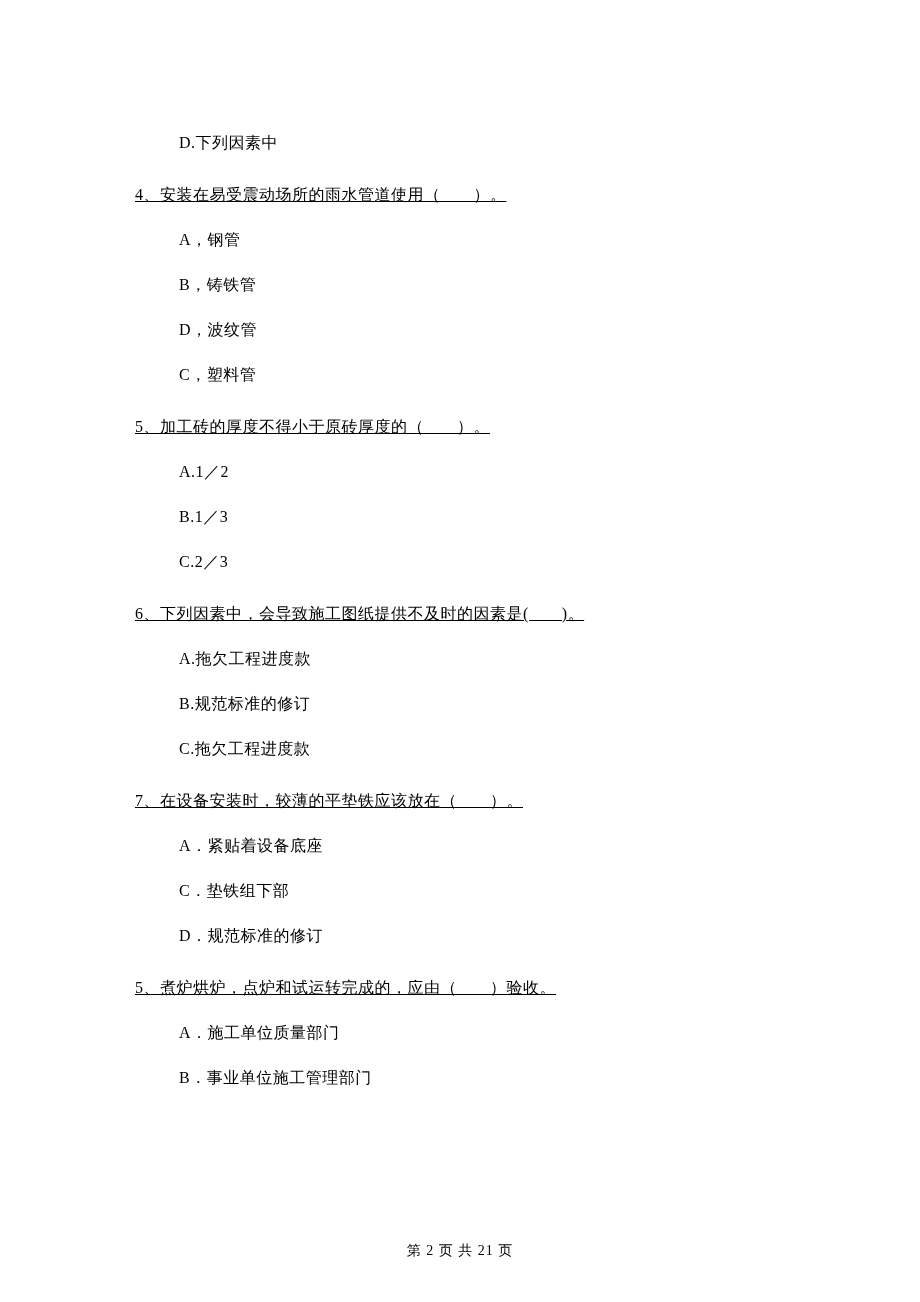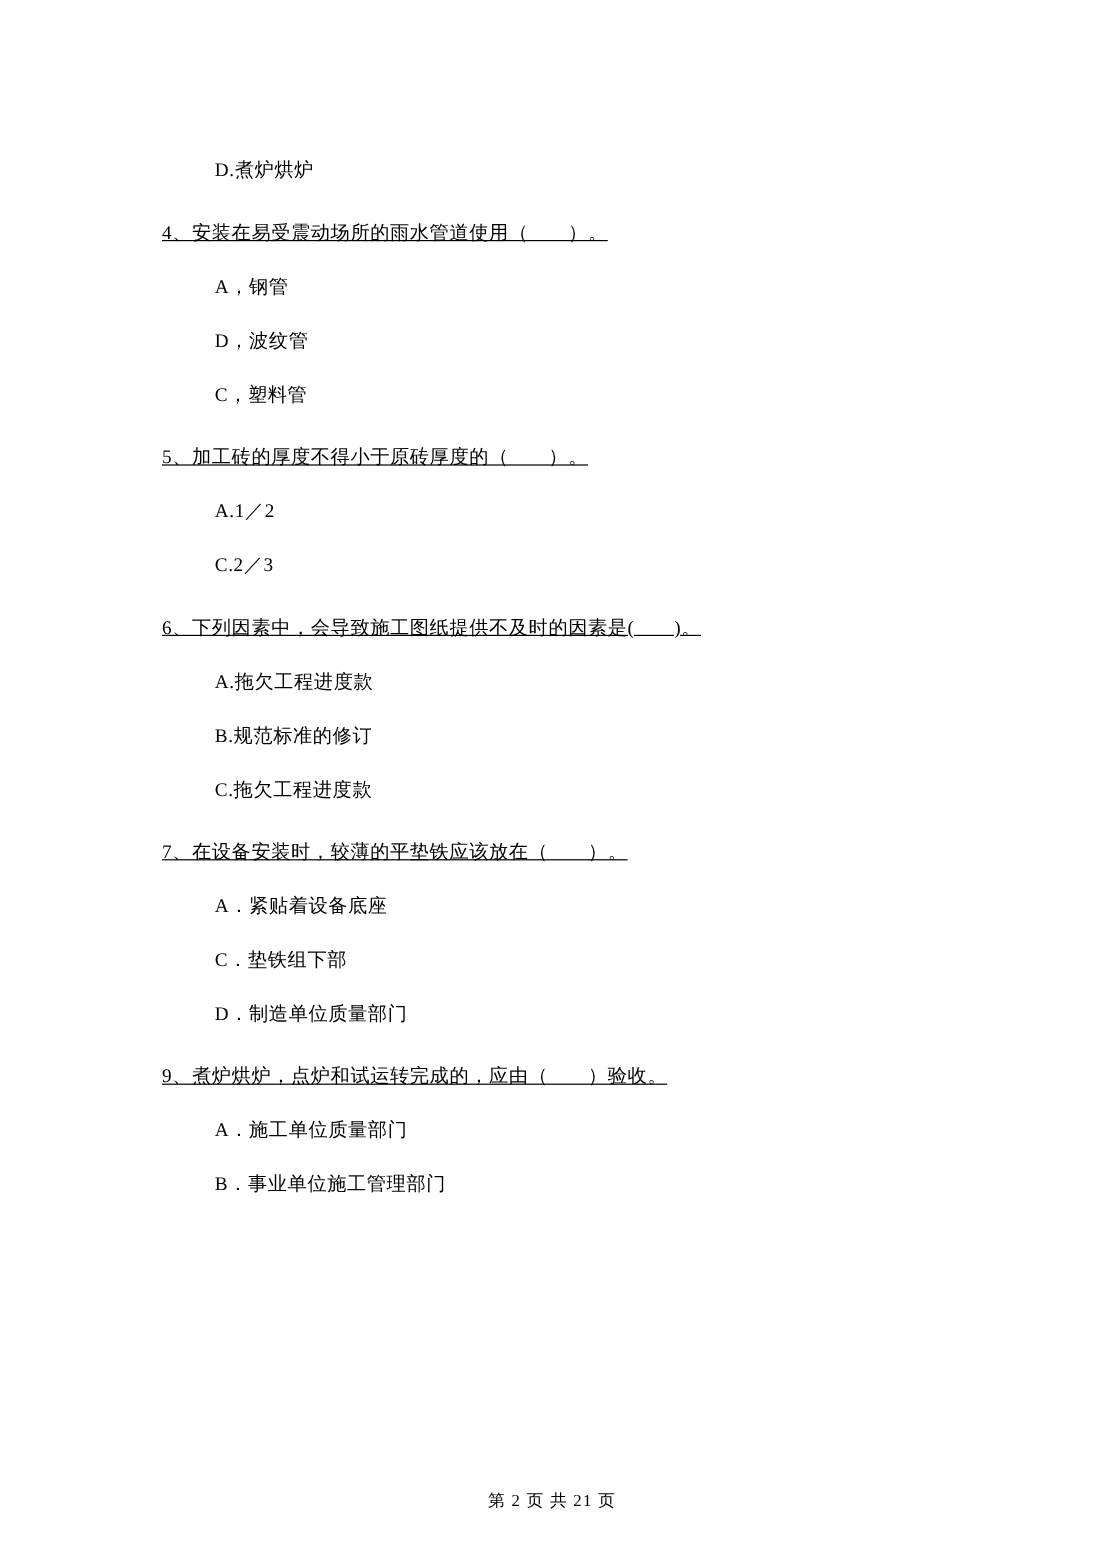--- a/index.html
+++ b/index.html
@@ -37,40 +37,42 @@
     text-align: center;
     font-size: 14px;
     letter-spacing: 1px;
   }
 </style>
 </head>
 <body>
 
 <div class="page">
 
-  <div class="indent-opt">D.煮炉烘炉</div>
+  <div class="indent-opt">D.下列因素中</div>
 
   <div class="question">4、安装在易受震动场所的雨水管道使用（　　）。</div>
   <div class="indent-opt">A，钢管</div>
+  <div class="indent-opt">B，铸铁管</div>
   <div class="indent-opt">D，波纹管</div>
   <div class="indent-opt">C，塑料管</div>
 
   <div class="question">5、加工砖的厚度不得小于原砖厚度的（　　）。</div>
   <div class="indent-opt">A.1／2</div>
+  <div class="indent-opt">B.1／3</div>
   <div class="indent-opt">C.2／3</div>
 
   <div class="question">6、下列因素中，会导致施工图纸提供不及时的因素是(　　)。</div>
   <div class="indent-opt">A.拖欠工程进度款</div>
   <div class="indent-opt">B.规范标准的修订</div>
   <div class="indent-opt">C.拖欠工程进度款</div>
 
   <div class="question">7、在设备安装时，较薄的平垫铁应该放在（　　）。</div>
   <div class="indent-opt">A．紧贴着设备底座</div>
   <div class="indent-opt">C．垫铁组下部</div>
-  <div class="indent-opt">D．制造单位质量部门</div>
+  <div class="indent-opt">D．规范标准的修订</div>
 
-  <div class="question">9、煮炉烘炉，点炉和试运转完成的，应由（　　）验收。</div>
+  <div class="question">5、煮炉烘炉，点炉和试运转完成的，应由（　　）验收。</div>
   <div class="indent-opt">A．施工单位质量部门</div>
   <div class="indent-opt">B．事业单位施工管理部门</div>
 
 </div>
 
 <div class="footer">第 2 页 共 21 页</div>
 
 </body></html>

